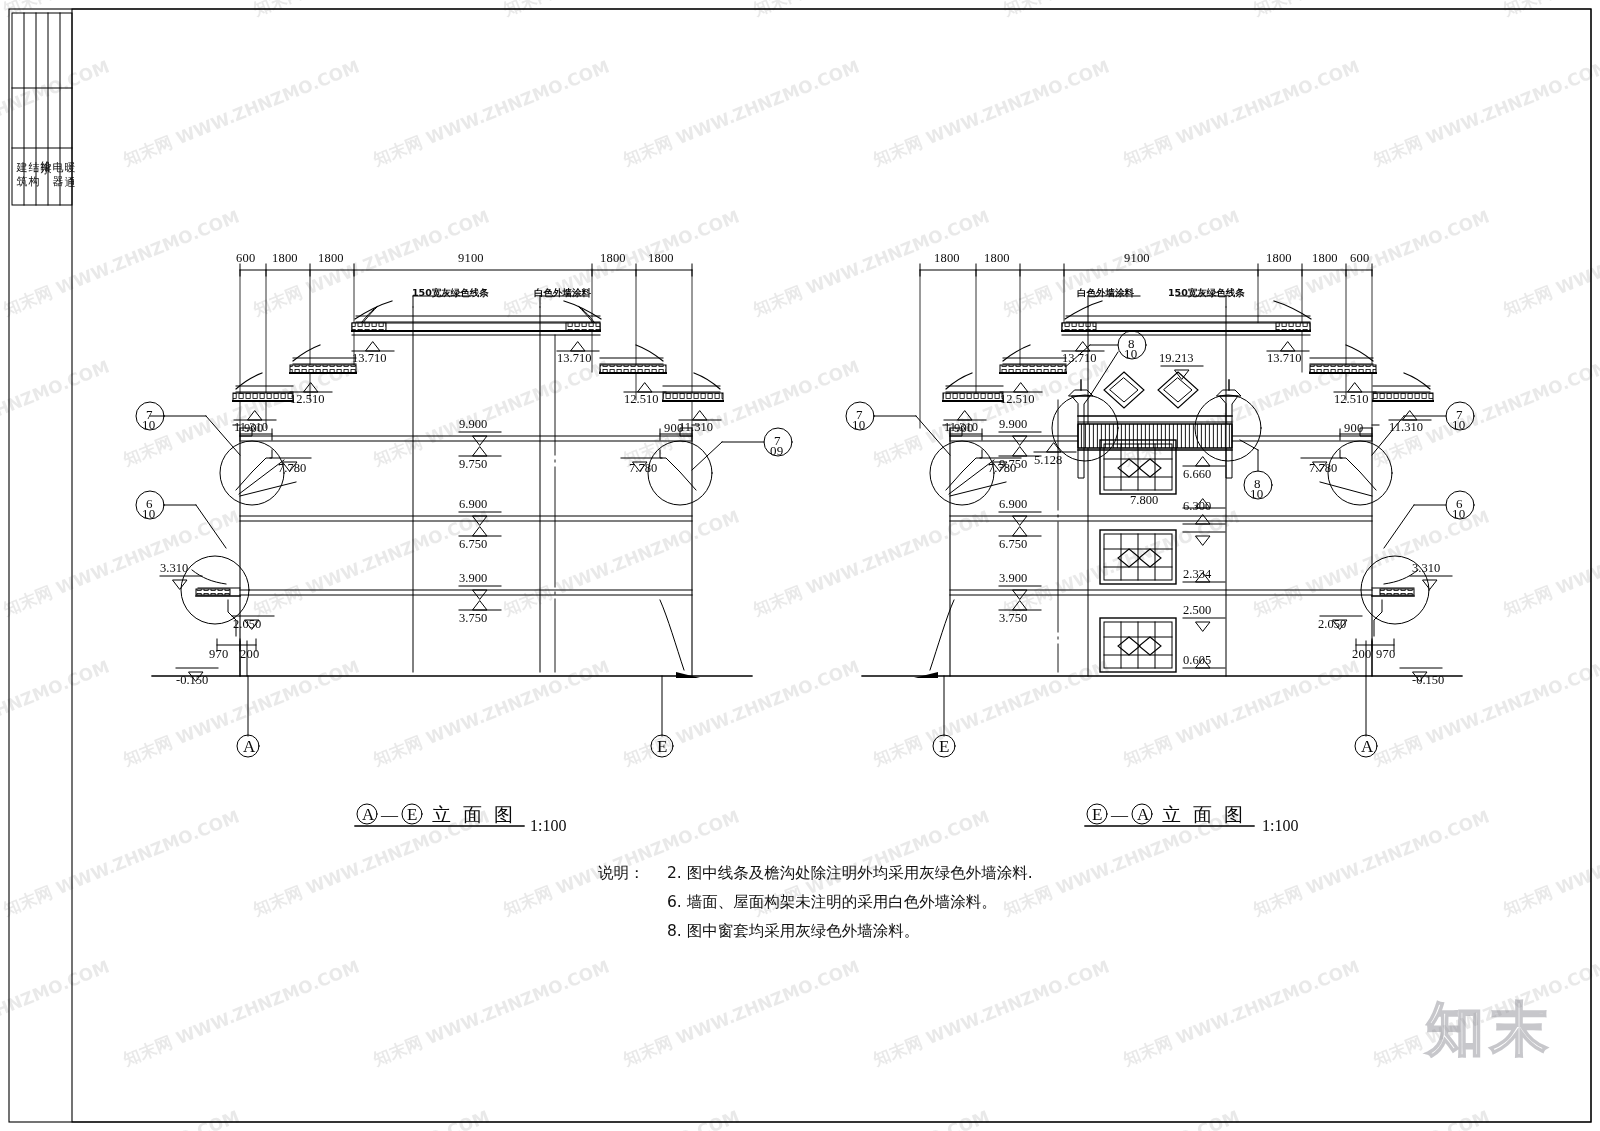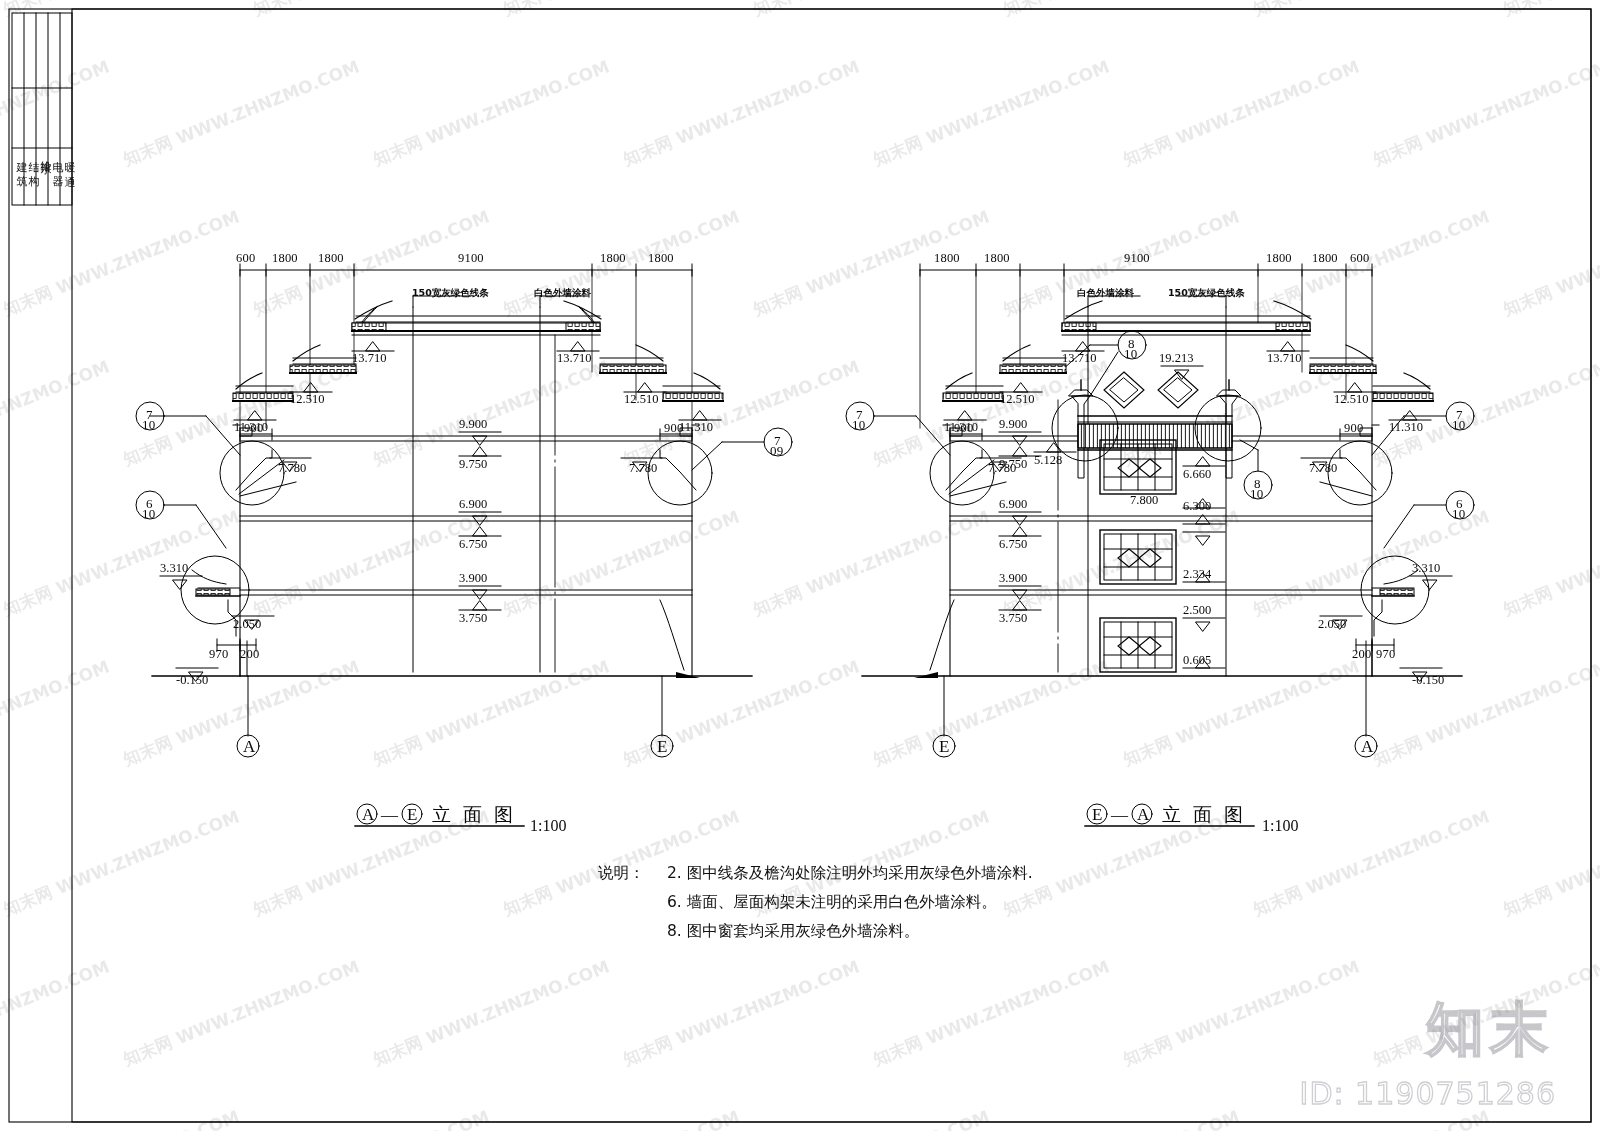--- a/index.html
+++ b/index.html
@@ -733,15 +733,14 @@
   <div class="txt title-ax" style="left:1137px; top:806px;">A</div>
   <div class="txt title-cn" style="left:1162px; top:805px;">立 面 图</div>
   <div class="txt scale" style="left:1262px; top:818px;">1:100</div>
 
   <div class="txt cn-note" style="left:598px; top:866px;">说明：</div>
   <div class="txt cn-note" style="left:667px; top:866px;">2. 图中线条及檐沟处除注明外均采用灰绿色外墙涂料.</div>
   <div class="txt cn-note" style="left:667px; top:895px;">6. 墙面、屋面构架未注明的采用白色外墙涂料。</div>
   <div class="txt cn-note" style="left:667px; top:924px;">8. 图中窗套均采用灰绿色外墙涂料。</div>
 
   <div class="wm-logo">知末</div>
-  <div class="wm-id">ID: 1190751286</div>
 
 </div>
 
 </body></html>

